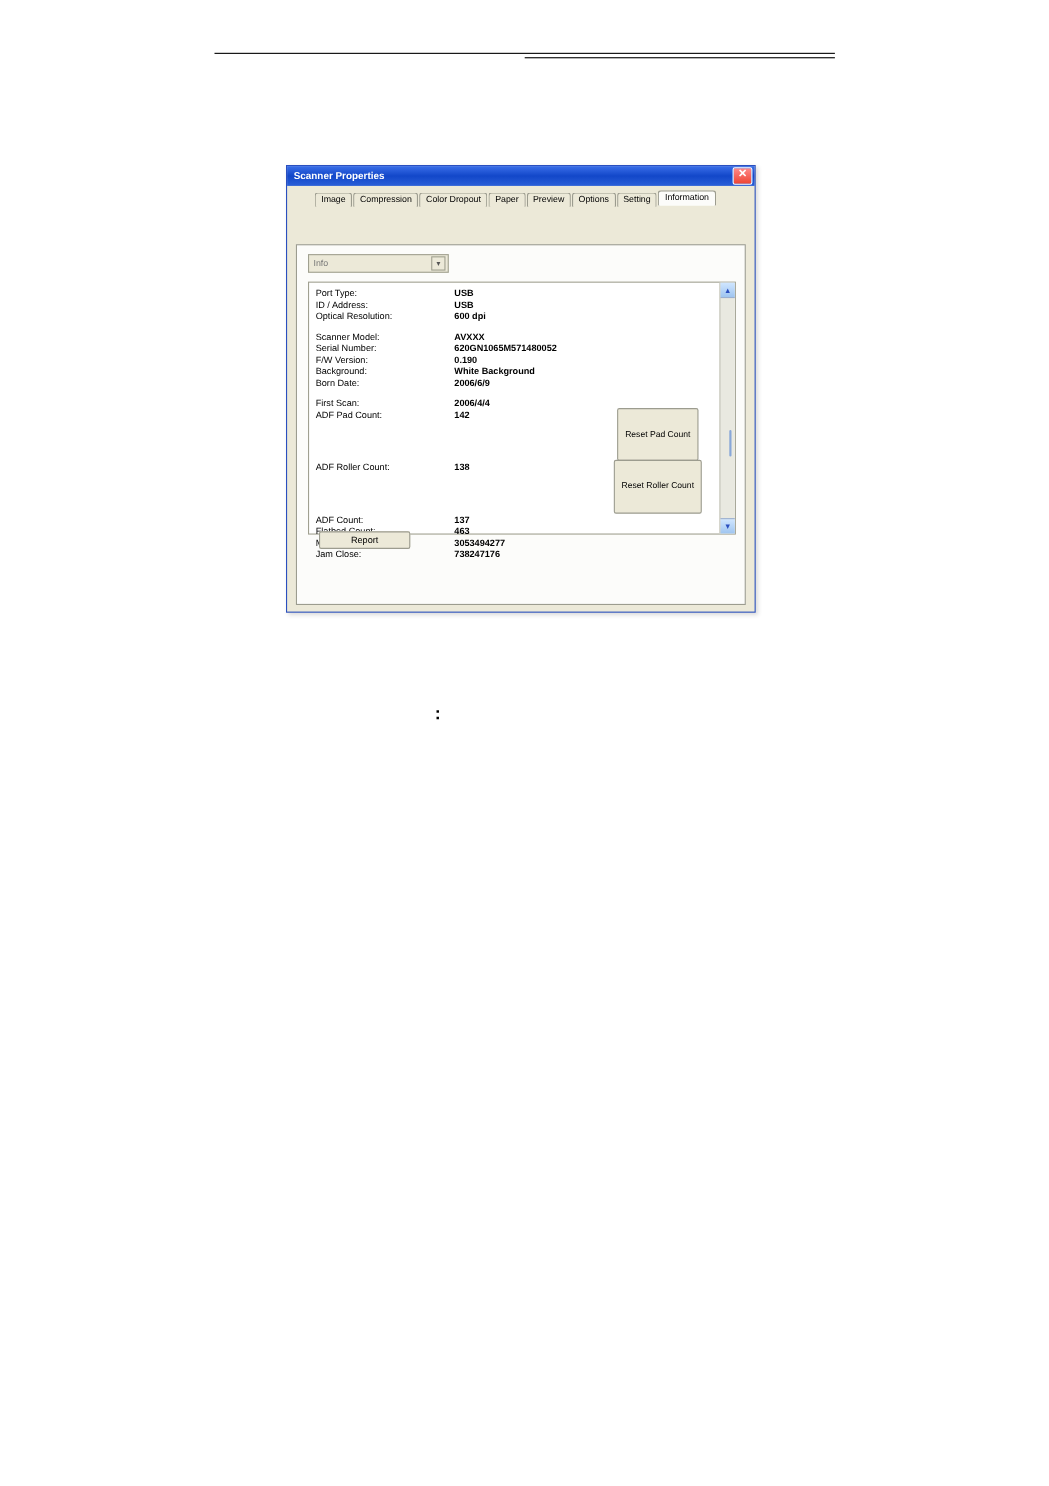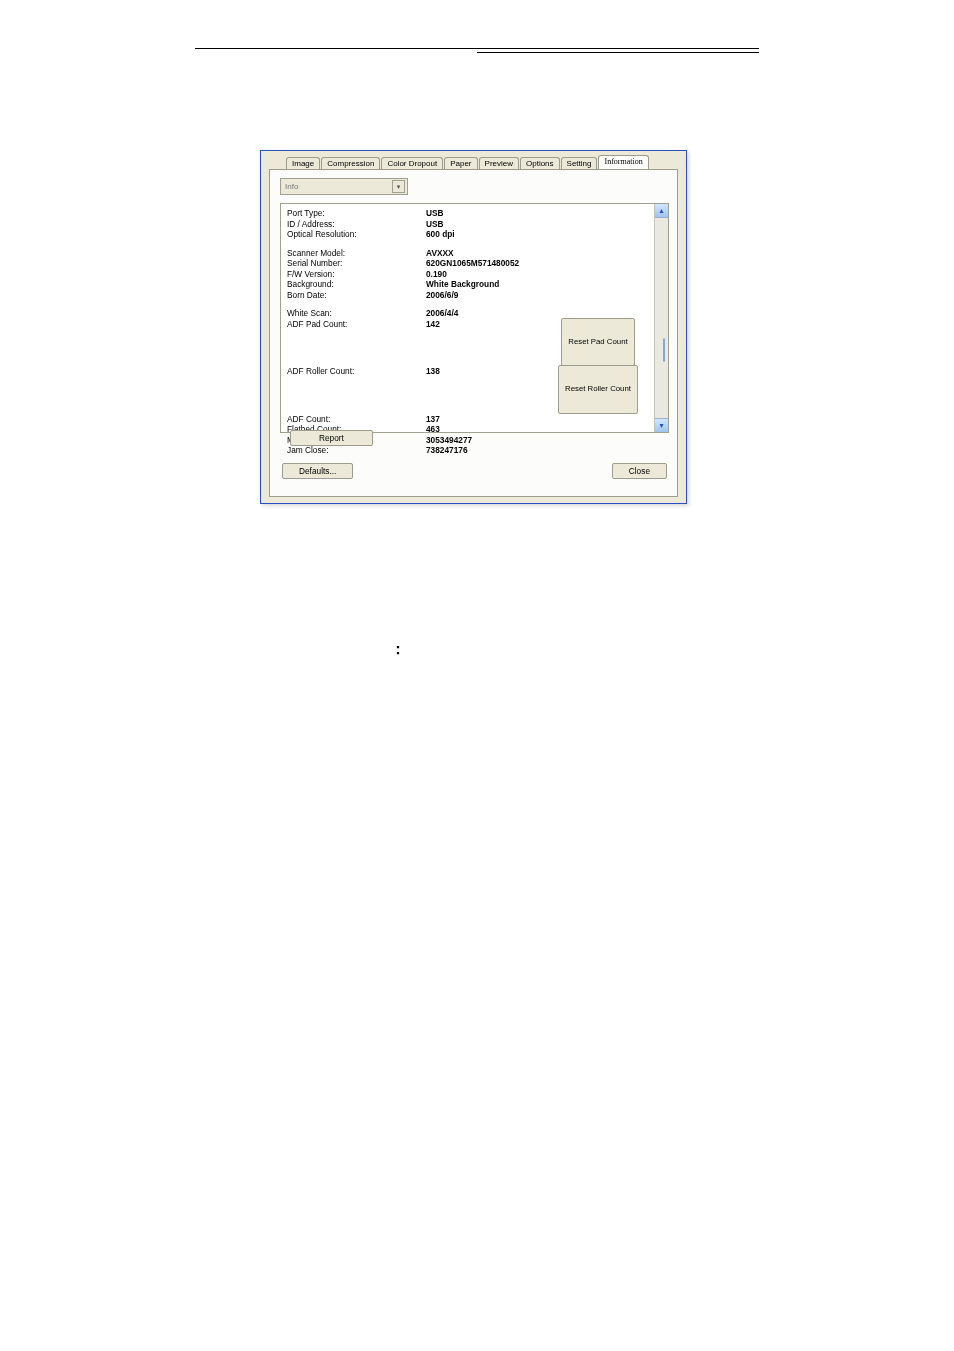--- a/index.html
+++ b/index.html
@@ -87,29 +87,29 @@
     position: relative;
     top: 1px;
     margin-right: 1px;
     color: #000;
   }
   .tab.active {
     background: #fcfcfa;
     z-index: 2;
     padding-bottom: 3px;
     top: 0;
-    font-family: Liberation Serif, serif;
   }
   .tab-content {
     border: 1px solid #9c9c8f;
     background: #fcfcfa;
     padding: 8px 8px 10px 10px;
     height: 328px;
     box-sizing: border-box;
     position: relative;
+    margin-top: 35px;
   }
   
   .info-row {
     display: flex;
     align-items: center;
     margin-bottom: 8px;
   }
   .info-select {
     width: 120px;
     height: 15px;
@@ -176,21 +176,21 @@
     right: 1px;
     top: 120px;
     height: 22px;
     background: linear-gradient(to bottom,#cfe1ff,#a6c6f2);
     border: 1px solid #88a7d8;
     border-radius: 2px;
   }
   .scroll-btn.bottom { border-bottom: none; border-top: 1px solid #9bb0d0; }
   .kv-block { margin-bottom: 8px; }
   .kv-row { display: flex; }
-  .kv-row .k { width: 139px; }
+  .kv-row .k { width: 126px; }
   .kv-row .v { flex: 1; font-weight: bold; }
   .kv-row .btncell { width: 100px; text-align: center; }
   .mini-btn {
     font-size: 7.8px;
     padding: 18px 6px;
     background: #ece9d8;
     border: 1px solid #9c9c8f;
     border-radius: 2px;
     display: inline-block;
     margin-top: -1px;
@@ -230,20 +230,24 @@
     color: #000;
   }
 </style>
 </head>
 <body>
 
 <div class="page-header"></div>
 
 <div class="figure-wrap">
   <div class="dlg">
+    <div class="titlebar">
+      <span>Scanner Properties</span>
+      <span class="close-btn">✕</span>
+    </div>
     <div class="dlg-body">
       <div class="tabs">
         <span class="tab">Image</span>
         <span class="tab">Compression</span>
         <span class="tab">Color Dropout</span>
         <span class="tab">Paper</span>
         <span class="tab">Preview</span>
         <span class="tab">Options</span>
         <span class="tab">Setting</span>
         <span class="tab active">Information</span>
@@ -292,21 +296,21 @@
                   <span class="v">White Background</span>
                 </div>
               <div class="kv-row">
                   <span class="k">Born Date:</span>
                   <span class="v">2006/6/9</span>
                 </div>
             </div>
 
             <div class="kv-block">
               <div class="kv-row">
-                  <span class="k">White Scan:</span>
+                  <span class="k">First Scan:</span>
                   <span class="v">2006/4/4</span>
                   <span class="btncell"></span>
                 </div>
               <div class="kv-row">
                   <span class="k">ADF Pad Count:</span>
                   <span class="v">142</span>
                   <span class="btncell"><span class="mini-btn">Reset Pad Count</span></span>
                 </div>
               <div class="kv-row">
                   <span class="k">ADF Roller Count:</span>
@@ -340,22 +344,18 @@
             <div class="scroll-btn">▴</div>
             <div class="scroll-track">
               <div class="scroll-thumb"></div>
             </div>
             <div class="scroll-btn bottom">▾</div>
           </div>
         </div>
 
         <span class="report-btn">Report</span>
 
-        <div class="dlg-footer">
-          <span class="ftr-btn">Defaults...</span>
-          <span class="ftr-btn">Close</span>
-        </div>
       </div>
     </div>
   </div>
 </div>
 
 <div class="caption">：</div>
 
 </body></html>

